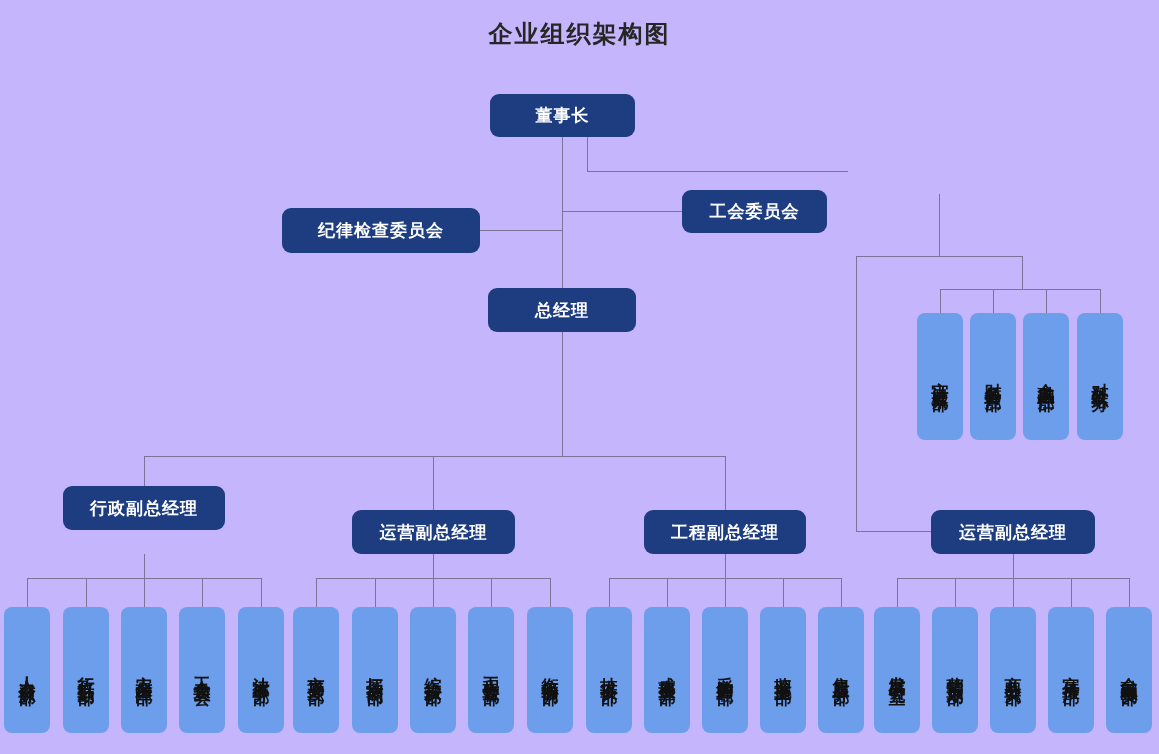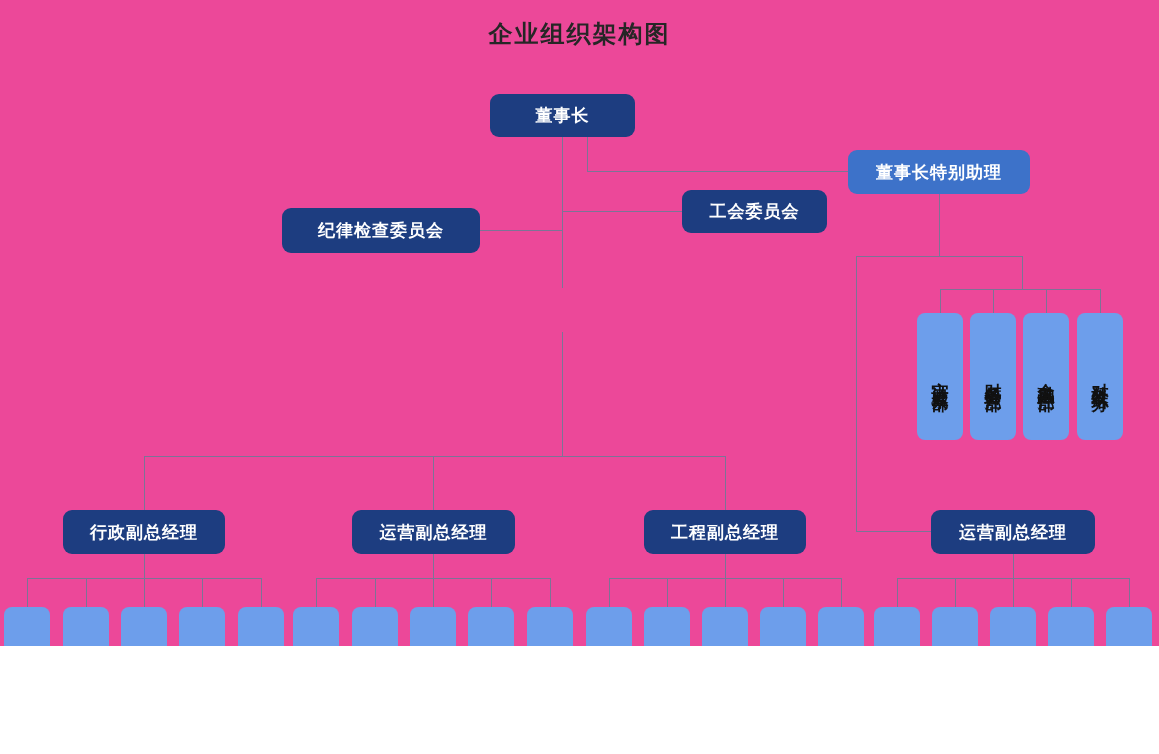--- a/index.html
+++ b/index.html
@@ -4,22 +4,22 @@
 <style>
   html, body {
     margin: 0;
     padding: 0;
     background: #ffffff;
     font-family: "Liberation Sans", "DejaVu Sans", sans-serif;
   }
   #stage {
     position: relative;
     width: 1159px;
-    height: 646px;
-    background: #ec4899;
+    height: 754px;
+    background: #c4b5fd;
     overflow: hidden;
   }
   .chart-title {
     position: absolute;
     left: 0;
     top: 18px;
     width: 1159px;
     text-align: center;
     font-size: 24px;
     font-weight: bold;
@@ -119,33 +119,33 @@
   <div class="vline" style="left:1013px;top:554px;height:24px"></div>
   <div class="hline" style="left:897px;top:578px;width:232px"></div>
   <div class="vline" style="left:897px;top:578px;height:29px"></div>
   <div class="vline" style="left:955px;top:578px;height:29px"></div>
   <div class="vline" style="left:1013px;top:578px;height:29px"></div>
   <div class="vline" style="left:1071px;top:578px;height:29px"></div>
   <div class="vline" style="left:1129px;top:578px;height:29px"></div>
 
   <div class="box box-dark" style="left:490px;top:94px;width:145px;height:43px">董事长</div>
 
-  <div class="box box-medium" style="left:848px;top:150px;width:182px;height:44px">董事长特别助理</div>
 
   <div class="box box-dark" style="left:682px;top:190px;width:145px;height:43px">工会委员会</div>
 
   <div class="box box-dark" style="left:282px;top:208px;width:198px;height:45px">纪律检查委员会</div>
 
+  <div class="box box-dark" style="left:488px;top:288px;width:148px;height:44px">总经理</div>
 
   <div class="vbox" style="left:917px;top:313px;width:46px;height:127px">审计监察部</div>
   <div class="vbox" style="left:970px;top:313px;width:46px;height:127px">财务管控部</div>
   <div class="vbox" style="left:1023px;top:313px;width:46px;height:127px">金融风控部</div>
   <div class="vbox" style="left:1077px;top:313px;width:46px;height:127px">对外联络办</div>
 
-  <div class="box box-dark" style="left:63px;top:510px;width:162px;height:44px">行政副总经理</div>
+  <div class="box box-dark" style="left:63px;top:486px;width:162px;height:44px">行政副总经理</div>
   <div class="box box-dark" style="left:644px;top:510px;width:162px;height:44px">工程副总经理</div>
   <div class="box box-dark" style="left:352px;top:510px;width:163px;height:44px">运营副总经理</div>
   <div class="box box-dark" style="left:931px;top:510px;width:164px;height:44px">运营副总经理</div>
 
   <div class="vbox" style="left:4px;top:607px;width:46px;height:126px">人力资源部</div>
   <div class="vbox" style="left:63px;top:607px;width:46px;height:126px">行政后勤部</div>
   <div class="vbox" style="left:121px;top:607px;width:46px;height:126px">安全保障部</div>
   <div class="vbox" style="left:179px;top:607px;width:46px;height:126px">工会委员会</div>
   <div class="vbox" style="left:238px;top:607px;width:46px;height:126px">法律事务部</div>
 

